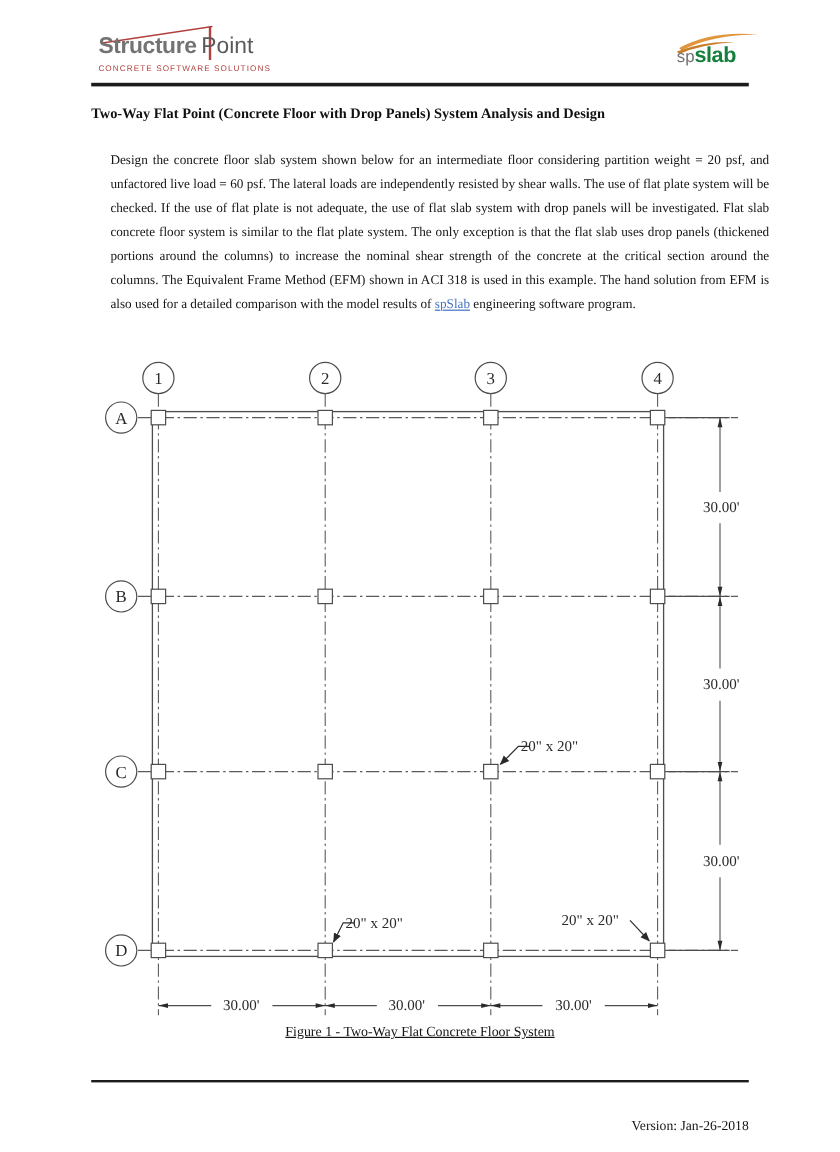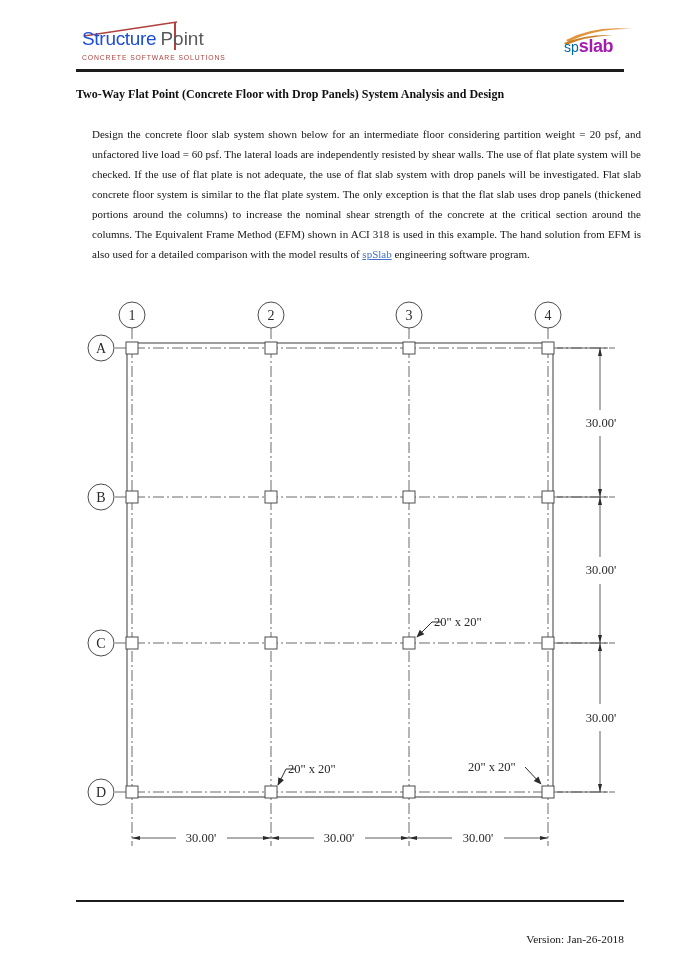--- a/index.html
+++ b/index.html
@@ -8,30 +8,30 @@
     width:700px;height:960px;
     background:#ffffff;
     font-family:"Liberation Serif",serif;
     color:#1f1f1f;
     overflow:hidden;
     margin:0 auto;
   }
   
   .brand{position:absolute;left:82px;top:20px;width:220px;height:44px;}
   .brand-line{font-family:"Liberation Sans",sans-serif;font-size:19px;line-height:22px;position:relative;top:8px;}
-  .brand-primary{font-weight:normal;color:#1d4ed8;letter-spacing:-0.3px;}
+  .brand-primary{font-weight:bold;color:#737373;letter-spacing:-0.3px;}
   .brand-secondary{font-weight:400;color:#5a5a5a;padding-left:4px;text-align:center;}
   .brand-rule-diag{position:absolute;left:2px;top:1px;width:112px;height:16px;overflow:visible;}
   .brand-sep{position:absolute;left:92px;top:2px;width:1.5px;height:28px;background:#b0413e;}
   .brand-tagline{font-family:"Liberation Sans",sans-serif;font-size:6.8px;letter-spacing:0.9px;color:#b0413e;position:relative;top:12px;}
   .product-logo{position:absolute;left:560px;top:24px;width:80px;height:36px;font-family:"Liberation Sans",sans-serif;}
   .product-swoosh{position:absolute;left:0;top:0;width:80px;height:22px;}
   .product-text{position:absolute;left:4px;top:12px;white-space:nowrap;}
-  .product-prefix{color:#0369a1;font-size:14px;}
-  .product-name{color:#a21caf;font-weight:bold;font-size:18px;letter-spacing:-0.4px;}
+  .product-prefix{color:#737373;font-size:14px;}
+  .product-name{color:#15803d;font-weight:bold;font-size:18px;letter-spacing:-0.4px;}
   .header-rule{position:absolute;left:76px;top:69px;width:548px;height:2.6px;background:#1c1c1c;}
   
   .doc-title{position:absolute;left:76px;top:87px;width:548px;font-size:12px;font-weight:bold;color:#111;}
   .doc-paragraph{position:absolute;left:92px;top:124px;width:549px;font-size:11px;line-height:20px;text-align:justify;color:#151515;}
   .doc-paragraph a{color:#4472c4;text-decoration:underline;}
   
   .figure-wrap{position:absolute;left:75px;top:298px;width:550px;height:552px;}
   .figure-caption{position:absolute;left:75px;top:853px;width:550px;text-align:center;font-size:11.6px;color:#151515;}
   .figure-caption span{text-decoration:underline;}
   svg text{fill:#2a2a2a;}
@@ -187,17 +187,20 @@
         <polyline points="450,469 466,486" marker-end="url(#arw)"></polyline>
       </g>
       <g font-size="12.5">
         <text x="359" y="328">20" x 20"</text>
         <text x="213" y="475">20" x 20"</text>
         <text x="393" y="473">20" x 20"</text>
       </g>
     </svg>
   </div>
 
+  <div class="figure-caption">
+    <span>Figure 1 - Two-Way Flat Concrete Floor System</span>
+  </div>
 
   <div class="footer-rule"></div>
   <div class="footer-version">Version: Jan-26-2018</div>
 
 </div>
 
 </body></html>

